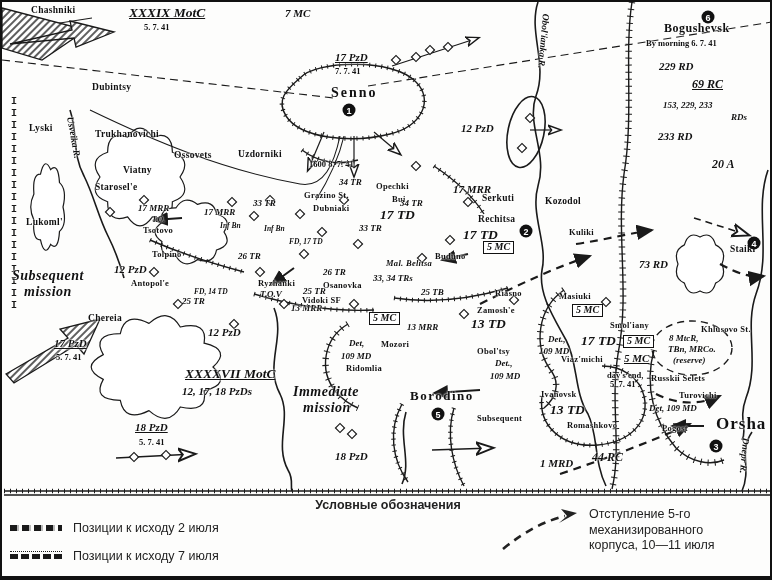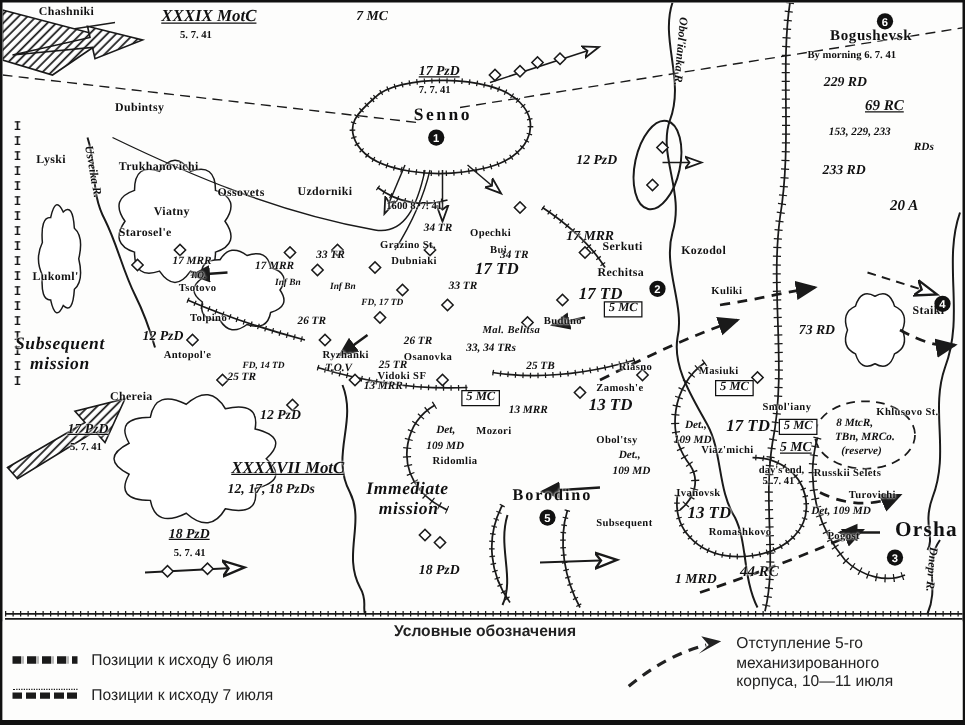--- a/index.html
+++ b/index.html
@@ -358,21 +358,21 @@
       <span class="marker" style="left: 752px; top: 241px;">4</span>
       <span class="marker" style="left: 436px; top: 412px;">5</span>
       <span class="marker" style="left: 706px; top: 15px;">6</span>
     </div>
 
   <div class="legend">
     <div class="legend-title">Условные обозначения</div>
     <div class="lg-group g1">
       <div class="lg-item">
         <span class="sw pos6"></span>
-        <span class="lg-label">Позиции к исходу 6 июля</span>
+        <span class="lg-label">Позиции к исходу 2 июля</span>
       </div>
       <div class="lg-item">
         <span class="sw pos7"></span>
         <span class="lg-label">Позиции к исходу 7 июля</span>
       </div>
     </div>
     <div class="lg-retreat">
       <svg width="86" height="50" xmlns="http://www.w3.org/2000/svg">
         <path d="M6,46 C28,28 48,18 68,13" stroke="#222" stroke-width="2.6" fill="none" stroke-dasharray="8 6"></path>
         <path d="M62,20 L80,10 L64,6 L70,13 Z" fill="#222"></path>

